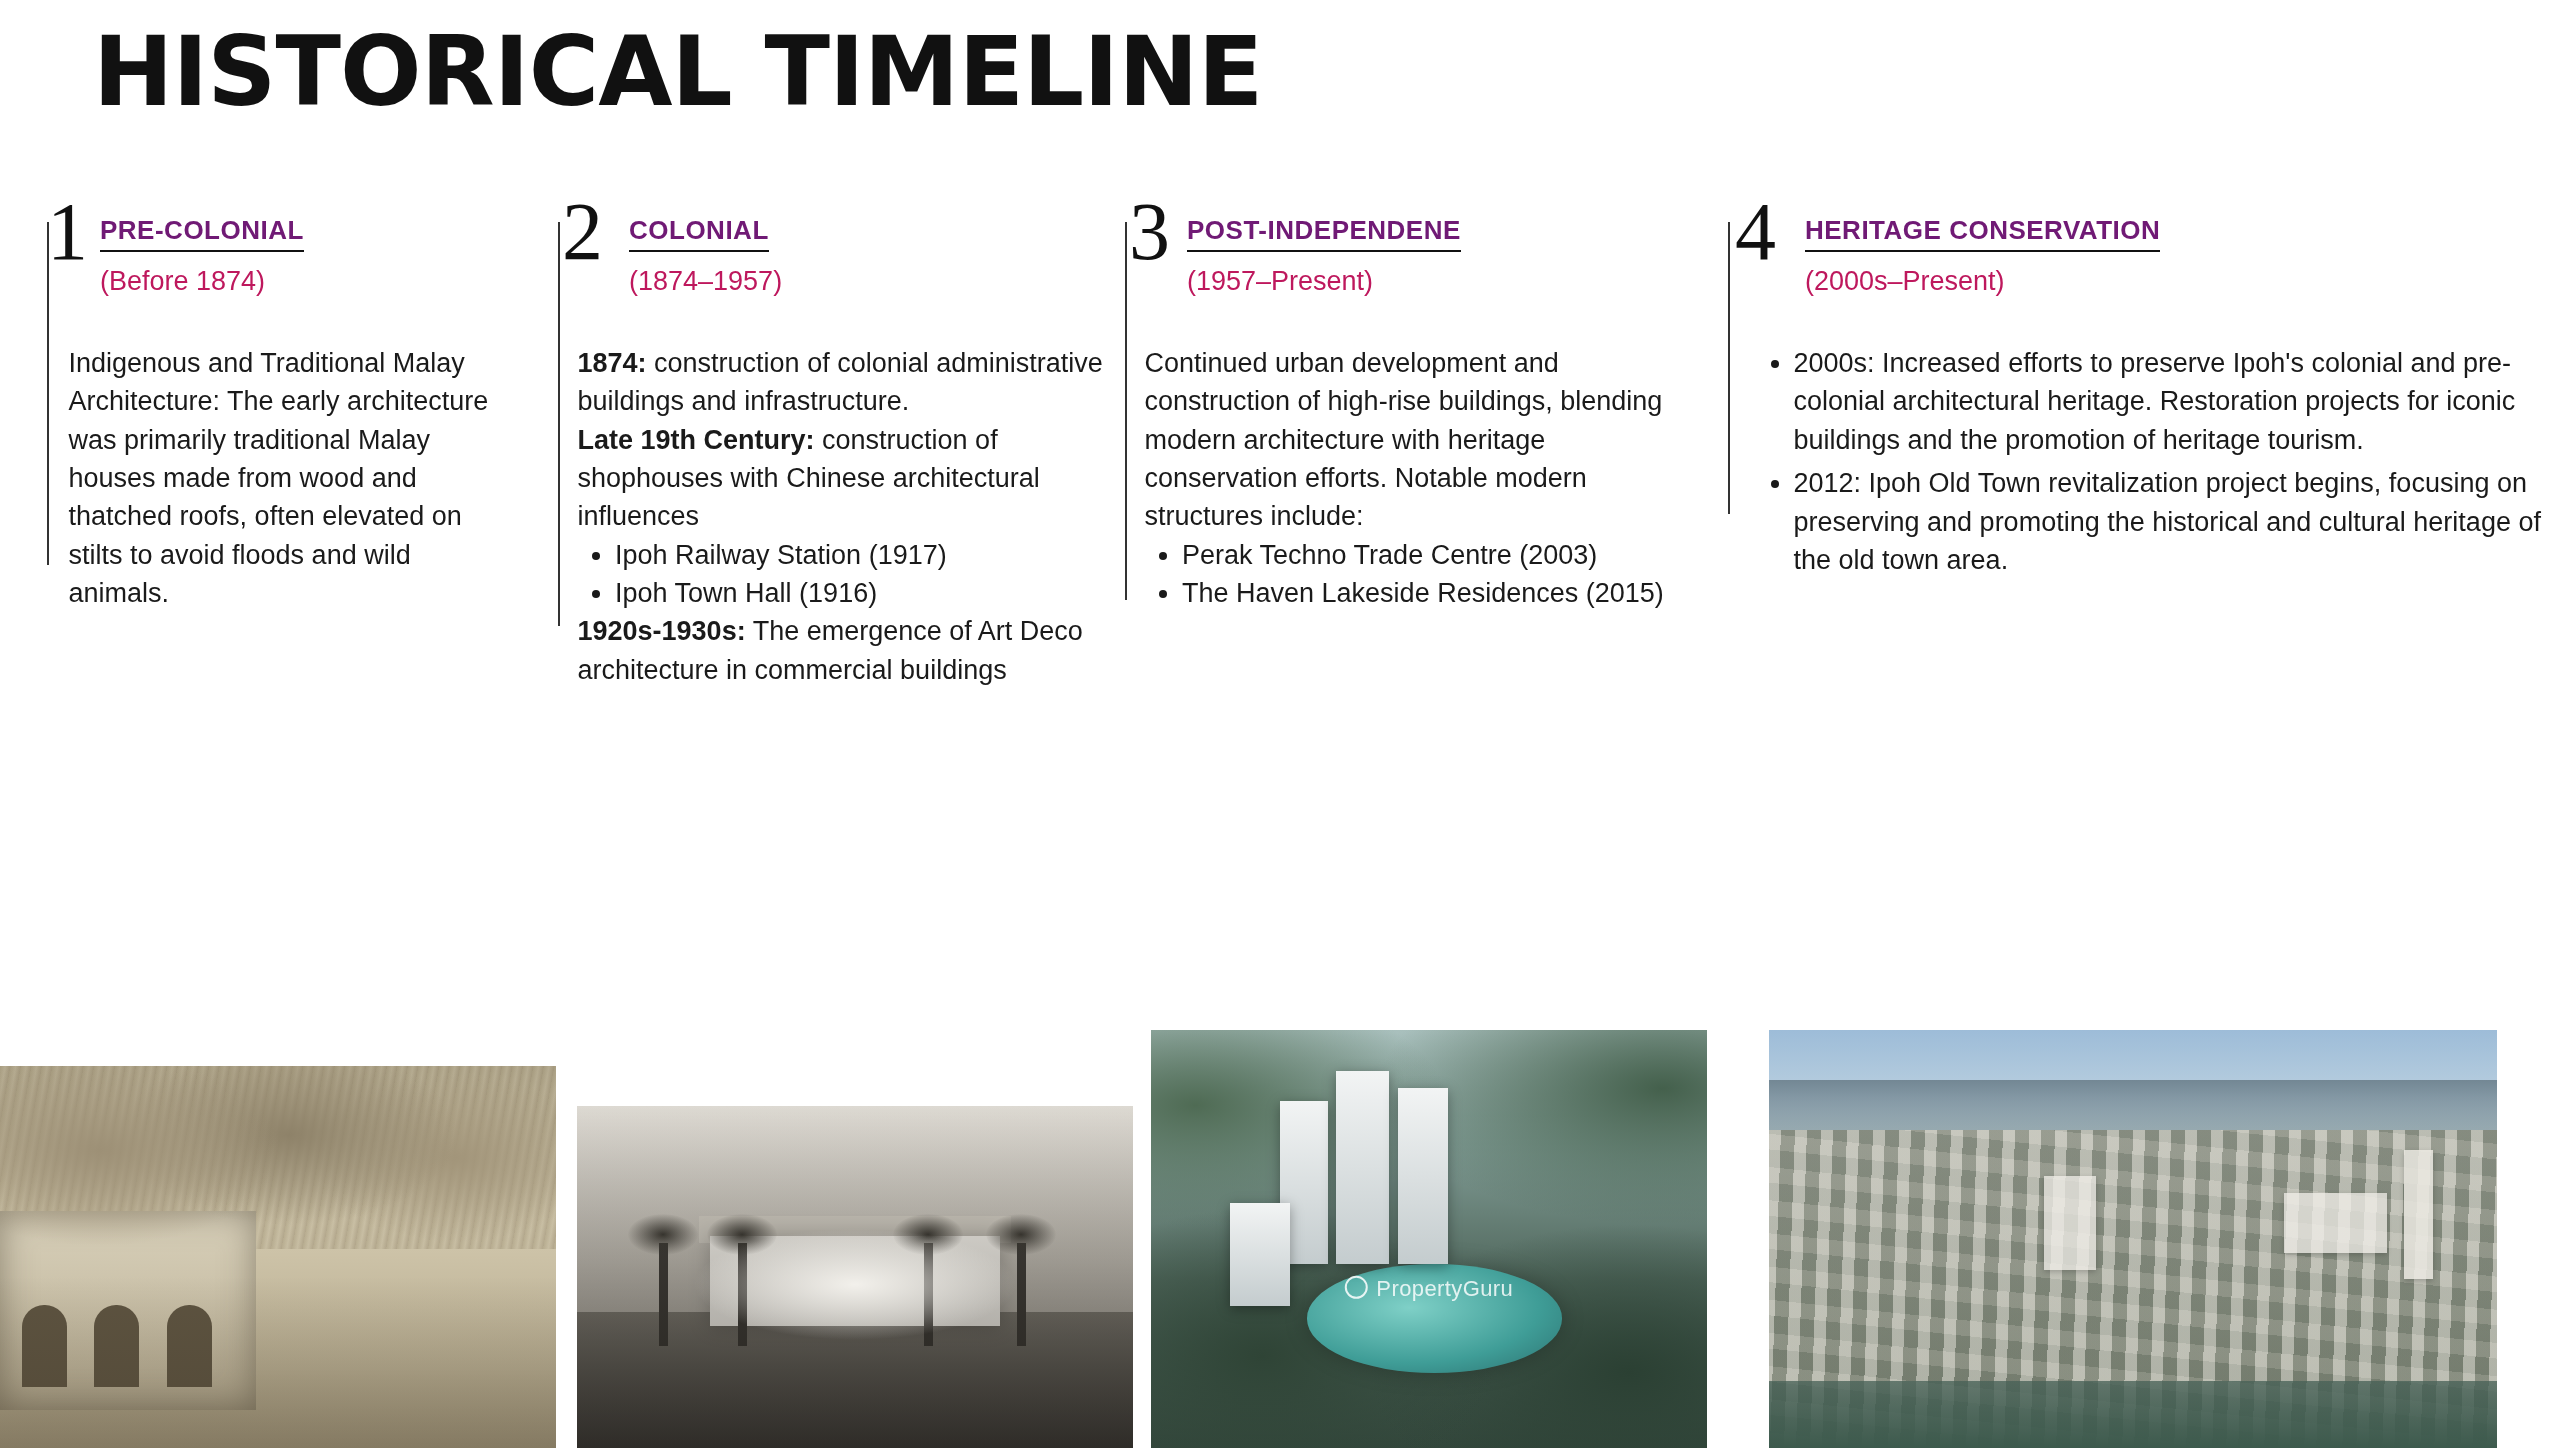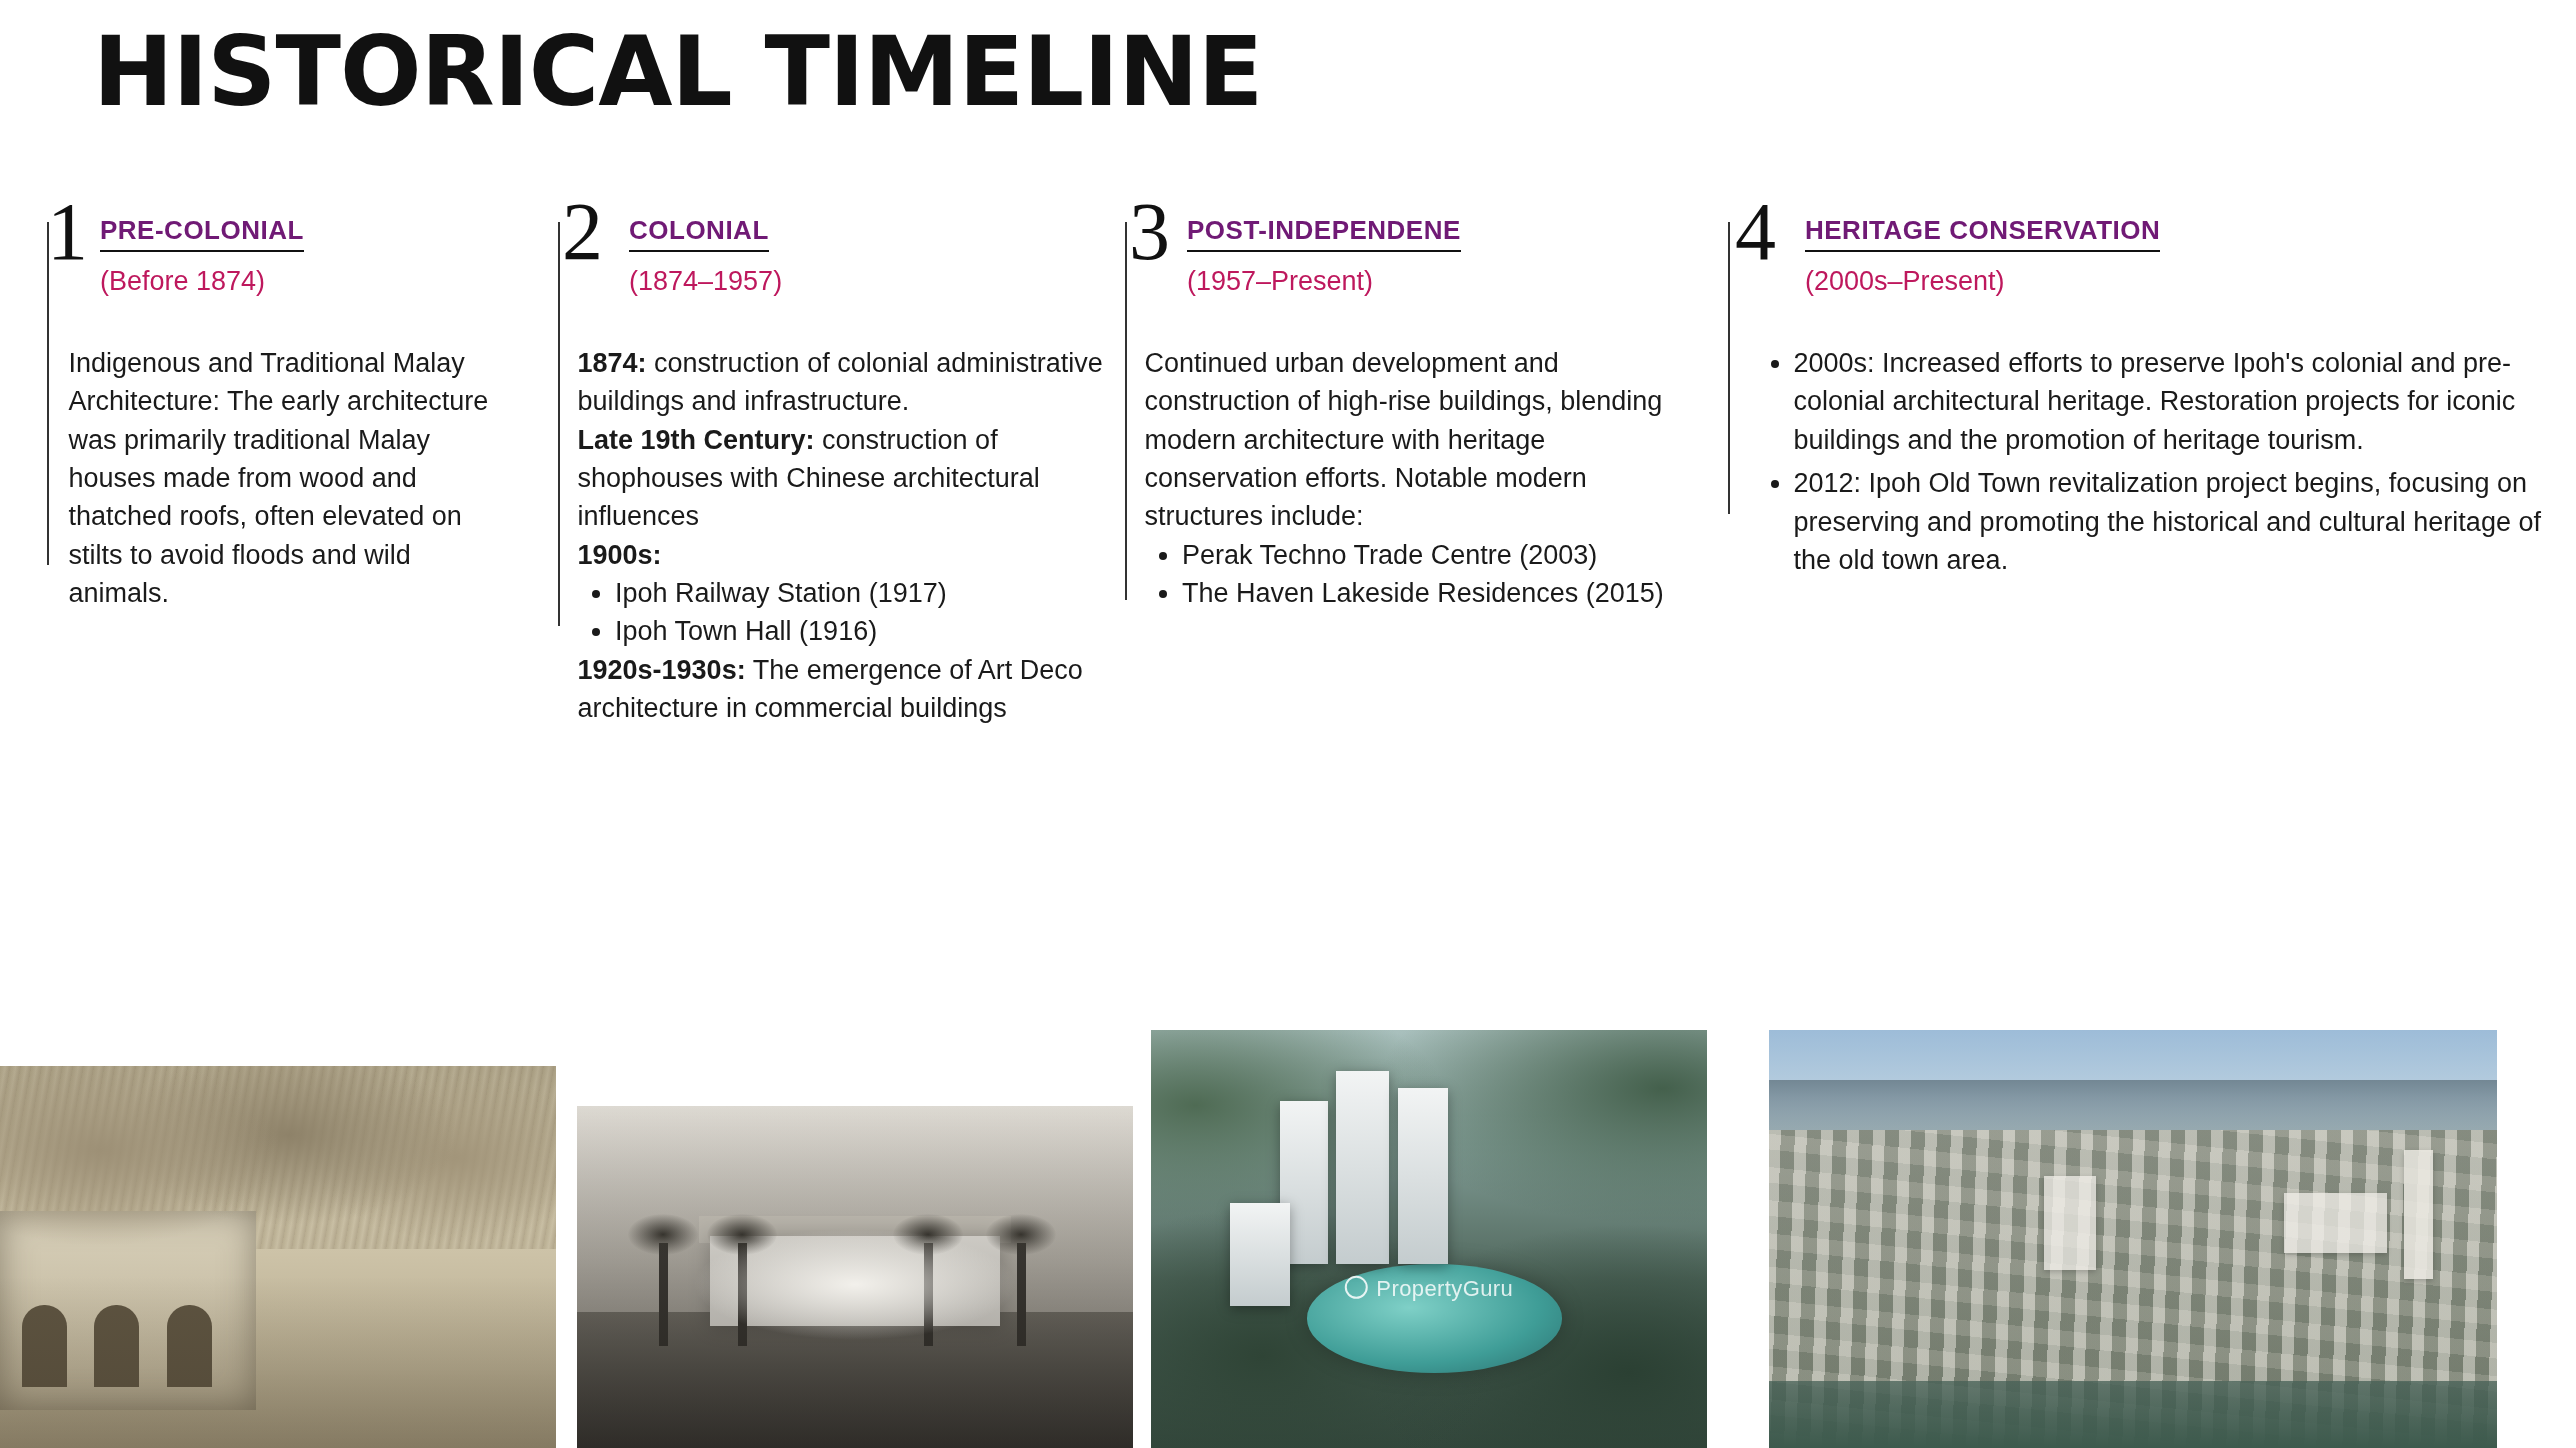--- a/index.html
+++ b/index.html
@@ -324,23 +324,20 @@
           <div class="era-date">(1874–1957)</div>
         </div>
       </div>
       <div class="body-wrap">
         <p class="para">
           <b class="lead">1874:</b><span> construction of colonial administrative buildings and infrastructure.</span>
         </p>
         <p class="para">
           <b class="lead">Late 19th Century:</b><span> construction of shophouses with Chinese architectural influences</span>
         </p>
-        <p class="para">
-          <b class="lead">1900s:</b><span></span>
-        </p>
         <ul class="bullets">
           <li>Ipoh Railway Station (1917)</li>
           <li>Ipoh Town Hall (1916)</li>
         </ul>
         <p class="para">
           <b class="lead">1920s-1930s:</b><span> The emergence of Art Deco architecture in commercial buildings</span>
         </p>
       </div>
     </div>
 

